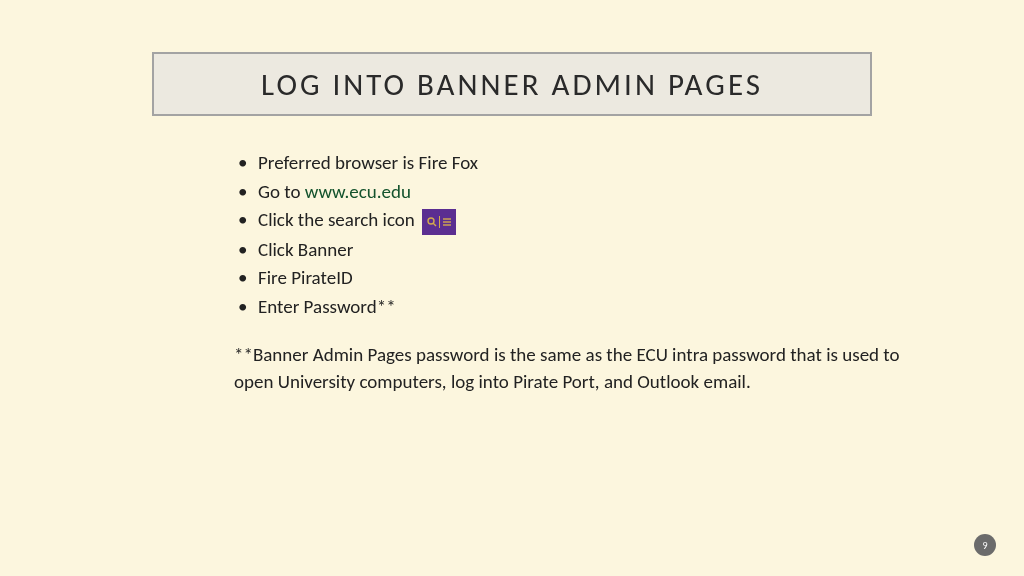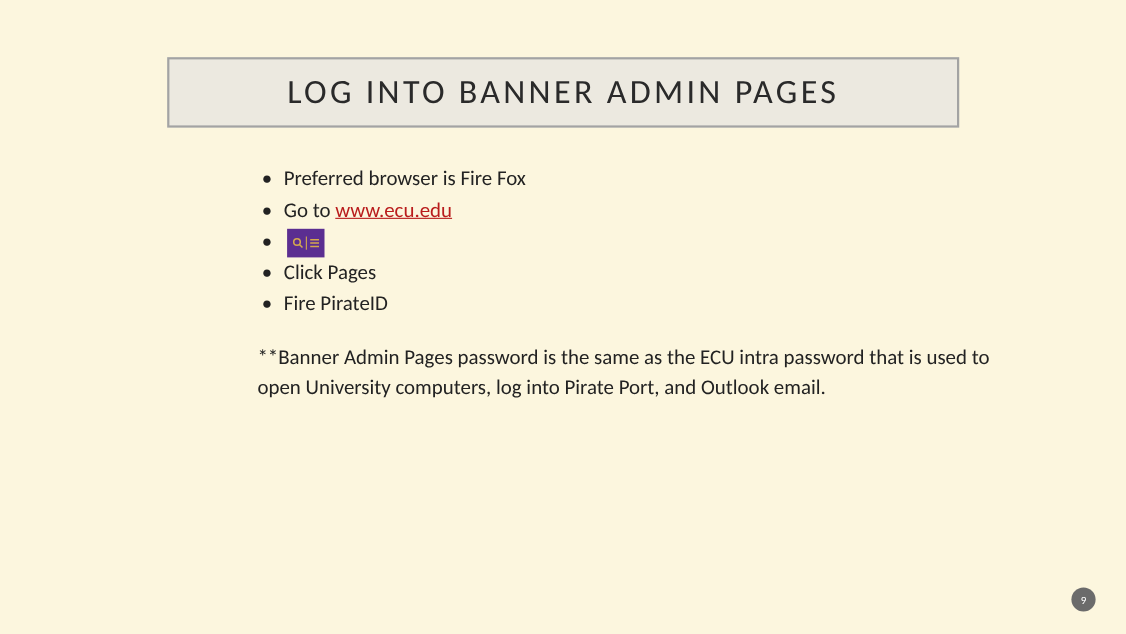--- a/index.html
+++ b/index.html
@@ -45,21 +45,21 @@
       padding-left: 24px;
       margin-bottom: 2px;
     }
     li::before {
       content: "•";
       position: absolute;
       left: 4px;
       top: 0;
       color: #222;
     }
-    .link { text-decoration: underline; color: #b91c1c; }
+    .link { color: #14532d; }
     .search-icon {
       display: inline-flex;
       align-items: center;
       justify-content: center;
       gap: 2px;
       vertical-align: middle;
       width: 34px;
       height: 26px;
       background: #5b2e91;
       margin-left: 3px;
@@ -93,32 +93,34 @@
   <h1>LOG INTO BANNER ADMIN PAGES</h1>
 </div>
 
 <div class="content">
   <ul>
     <li>Preferred browser is Fire Fox</li>
     <li>
       <span>Go to </span><span class="link">www.ecu.edu</span>
     </li>
     <li>
+      <span>Click the search icon</span>
       <span class="search-icon">
         <svg width="10" height="10" viewBox="0 0 10 10">
           <circle cx="4" cy="4" r="3" fill="none" stroke="#d4a94e" stroke-width="1.4"></circle>
           <line x1="6.2" y1="6.2" x2="9" y2="9" stroke="#d4a94e" stroke-width="1.4"></line>
         </svg>
         <span class="search-divider"></span>
         <svg width="10" height="10" viewBox="0 0 10 10">
           <line x1="1" y1="2" x2="9" y2="2" stroke="#d4a94e" stroke-width="1.4"></line>
           <line x1="1" y1="5" x2="9" y2="5" stroke="#d4a94e" stroke-width="1.4"></line>
           <line x1="1" y1="8" x2="9" y2="8" stroke="#d4a94e" stroke-width="1.4"></line>
         </svg>
       </span>
     </li>
-    <li>Click Pages</li>
+    <li>Click Banner</li>
     <li>Fire PirateID</li>
+    <li>Enter Password**</li>
   </ul>
   <p class="footnote">**Banner Admin Pages password is the same as the ECU intra password that is used to open University computers, log into Pirate Port, and Outlook email.</p>
 </div>
 
 <div class="page-number">9</div>
 
 </body></html>

